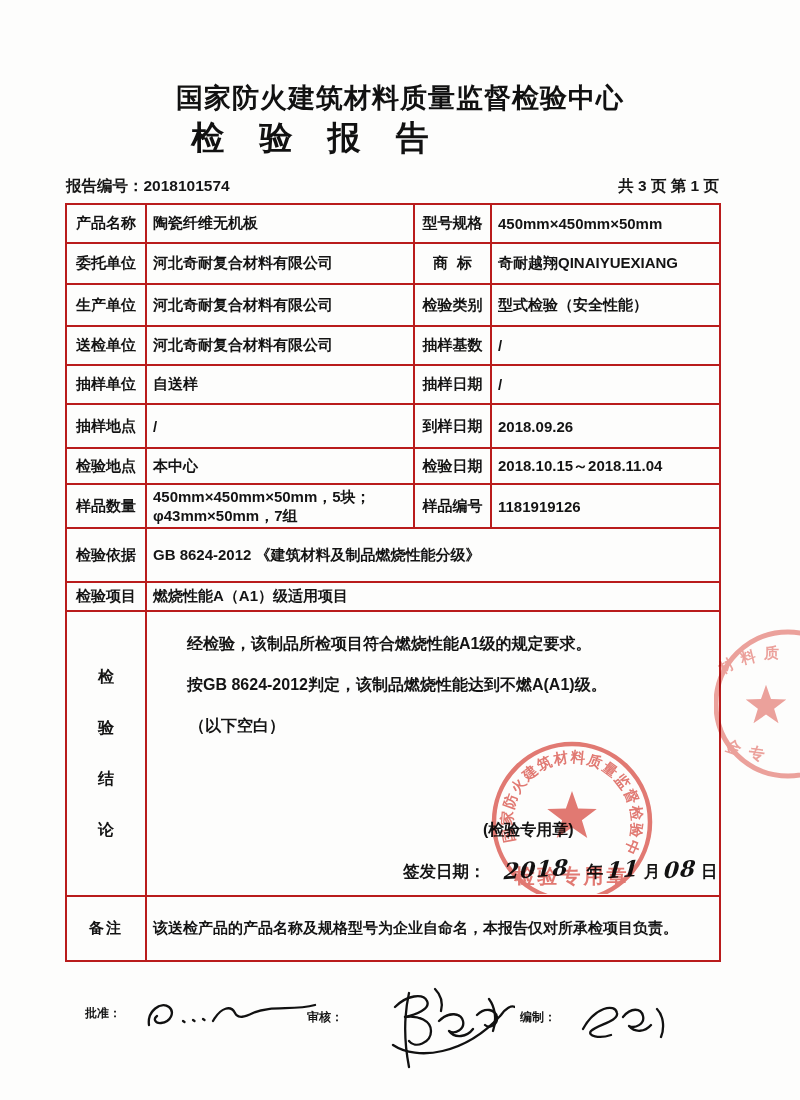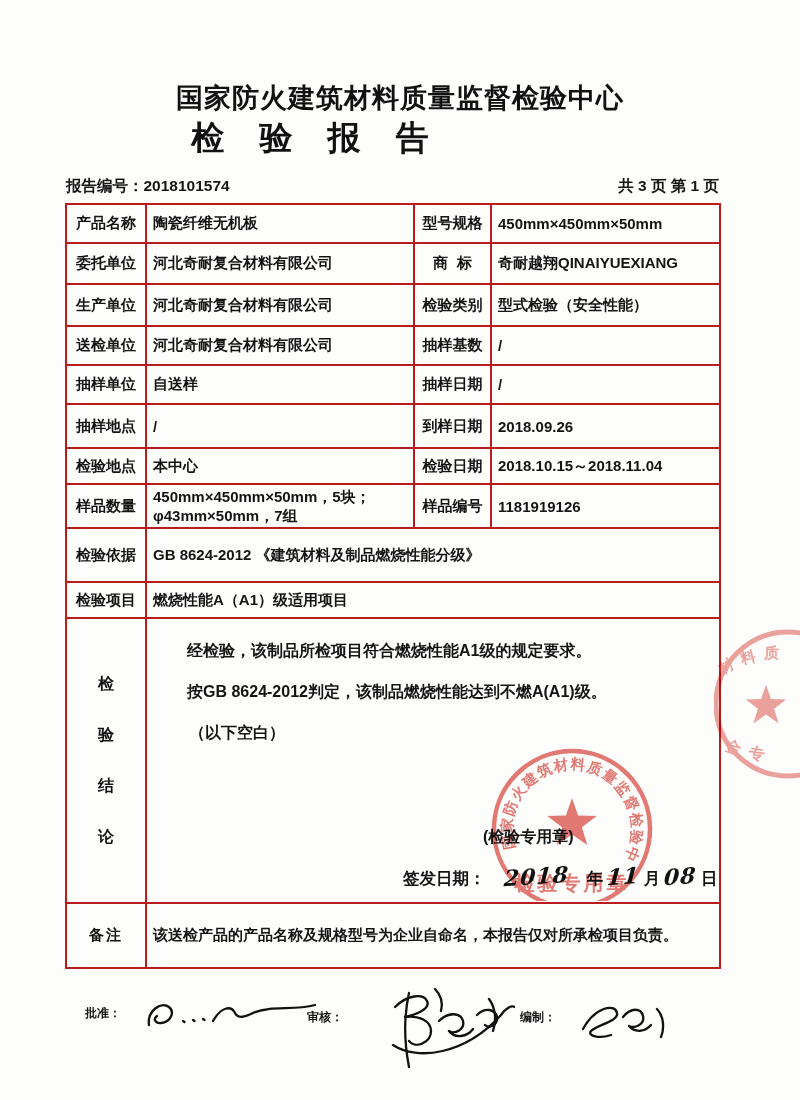--- a/index.html
+++ b/index.html
@@ -27,21 +27,21 @@
     border-collapse:collapse;table-layout:fixed;
   }
   table.report td{
     border:2px solid #b91c1c;font-size:15px;font-weight:600;color:#141414;
     padding:2px 6px;overflow:hidden;
   }
   td.lab{text-align:center;padding:2px 2px;}
   td.val{text-align:left;padding-left:8px;}
   tr.r1{height:39px}tr.r2{height:41px}tr.r3{height:42px}tr.r4{height:39px}
   tr.r5{height:39px}tr.r6{height:44px}tr.r7{height:36px}tr.r8{height:33px}
-  tr.r9{height:54px}tr.r10{height:36px}tr.r11{height:285px}tr.r12{height:65px}
+  tr.r9{height:54px}tr.r10{height:29px}tr.r11{height:285px}tr.r12{height:65px}
   .justify2{display:flex;justify-content:space-between;padding:0 12px;}
   .smallline{line-height:19px;font-size:14.5px;}
   td.concl-lab{vertical-align:middle;}
   .vlabel{display:flex;flex-direction:column;align-items:center;gap:30px;font-size:16px;font-weight:700;}
   td.concl-cell{position:relative;vertical-align:top;padding:0;border-radius:28px;}
   .concl-text{padding-top:18px;font-size:16px;}
   .concl-text p{margin:0 0 17px 34px;line-height:24px;}
   .concl-text p.blank-note{margin-left:36px;}
   .seal-note{position:absolute;left:336px;top:208px;font-size:16px;font-weight:600;}
   .issue-line{position:absolute;left:256px;top:244px;display:flex;align-items:baseline;font-size:16.5px;font-weight:600;white-space:nowrap;}

